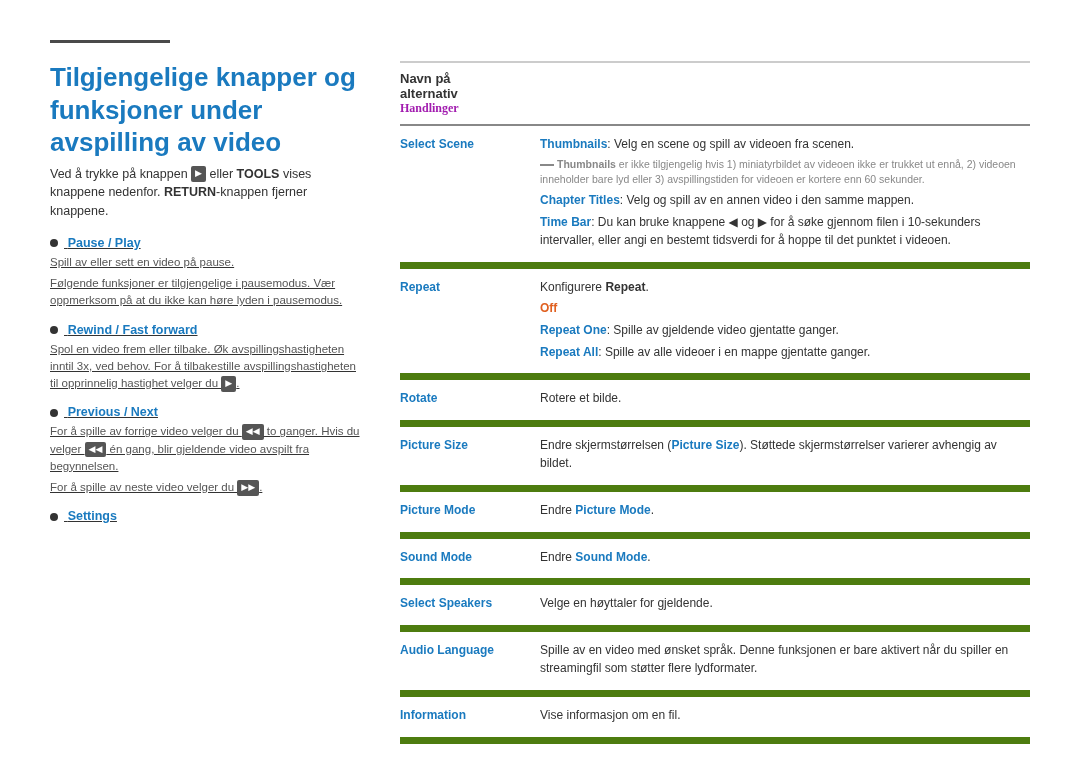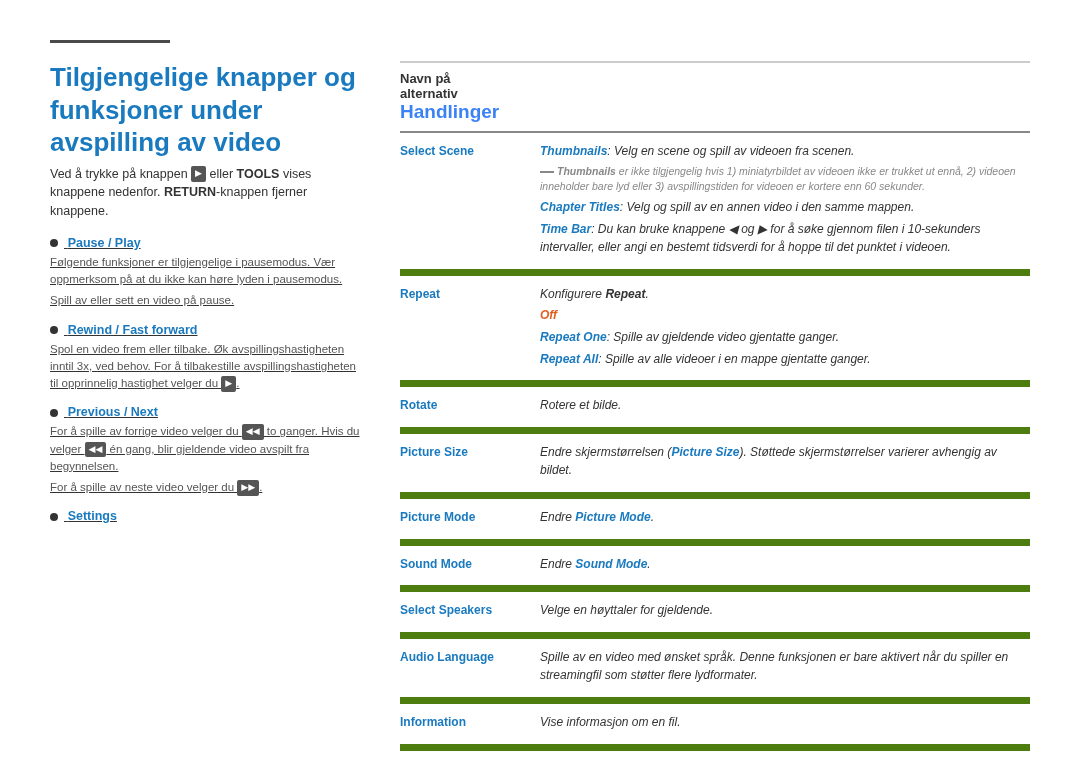--- a/index.html
+++ b/index.html
@@ -94,43 +94,43 @@
     .col-name {
       width: 140px;
       flex-shrink: 0;
       font-weight: bold;
       font-size: 13px;
       color: #333;
     }
     .col-action {
       flex: 1;
       font-weight: bold;
-      font-size: 19px;
-      color: #3b82f6;
+      font-size: 12px;
+      color: #a21caf;
+      font-family: Liberation Serif, serif;
     }
     .table-row {
       display: flex;
       padding: 9px 0;
       border-bottom: 7px solid #4d7c0f;
       align-items: flex-start;
     }
     .row-name {
       width: 140px;
       flex-shrink: 0;
       font-weight: bold;
       font-size: 12px;
       color: #1a7abf;
       padding-top: 2px;
     }
     .row-content {
       flex: 1;
       font-size: 12px;
       color: #333;
       line-height: 1.55;
-      font-style: italic;
     }
     .row-content .blue-bold {
       font-weight: bold;
       color: #1a7abf;
     }
     .row-content .just-bold {
       font-weight: bold;
       color: #333;
     }
     .row-content .off-red {
@@ -168,22 +168,22 @@
       Ved å trykke på knappen <span class="inline-icon">▶</span> eller <strong>TOOLS</strong> vises knappene nedenfor. <strong>RETURN</strong>-knappen fjerner knappene.
     </p>
 
     <ul class="bullet-list">
 
       <li class="bullet-item">
         <div>
           <span class="bullet-marker"></span>
           <span class="bullet-title">Pause / Play</span>
         </div>
+        <div class="bullet-desc">Spill av eller sett en video på pause.</div>
         <div class="bullet-desc">Følgende funksjoner er tilgjengelige i pausemodus. Vær oppmerksom på at du ikke kan høre lyden i pausemodus.</div>
-        <div class="bullet-desc">Spill av eller sett en video på pause.</div>
       </li>
 
       <li class="bullet-item">
         <div>
           <span class="bullet-marker"></span>
           <span class="bullet-title">Rewind / Fast forward</span>
         </div>
         <div class="bullet-desc">Spol en video frem eller tilbake. Øk avspillingshastigheten inntil 3x, ved behov. For å tilbakestille avspillingshastigheten til opprinnelig hastighet velger du <span class="inline-icon">▶</span>.</div>
       </li>
 

